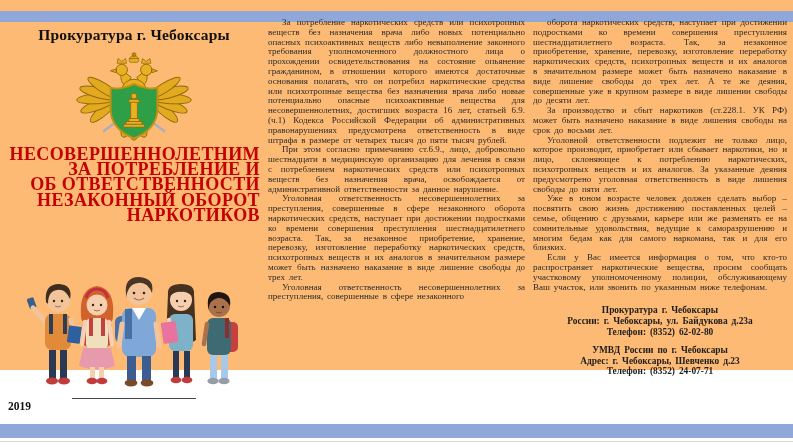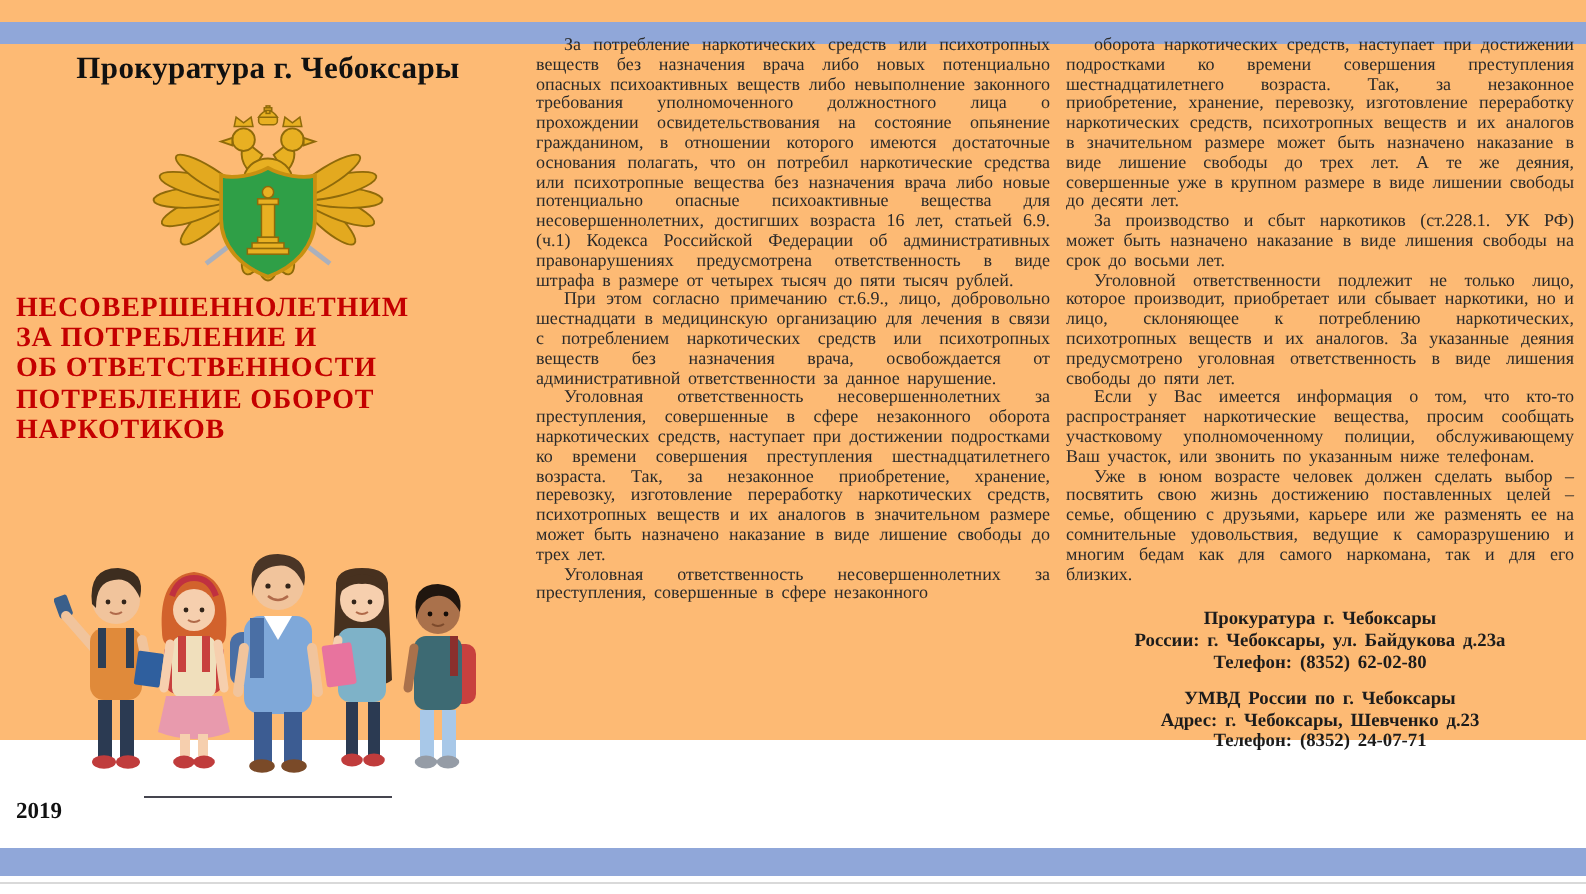--- a/index.html
+++ b/index.html
@@ -10,22 +10,22 @@
   .accent-bar{position:absolute;left:0;width:793px;background:#90a7d9;}
   .accent-bar.top{top:11px;height:11px;}
   .accent-bar.bottom{top:424px;height:14px;}
   .page-edge-line{position:absolute;left:0;top:441px;width:793px;height:1px;background:#d9d9d9;}
 
   
   .left-panel{position:absolute;left:8px;top:0;width:252px;height:447px;}
   .org-title{position:absolute;top:26px;left:0;width:100%;text-align:center;
              font-size:15.5px;font-weight:bold;color:#111;letter-spacing:.2px;}
   .emblem{position:absolute;top:52px;left:50%;transform:translateX(-50%);}
-  .headline{position:absolute;top:147px;left:0;width:100%;text-align:left;
-            color:#c40000;font-weight:bold;font-size:14px;line-height:15.2px;
+  .headline{position:absolute;top:147px;left:0;width:100%;text-align:right;
+            color:#c40000;font-weight:bold;font-size:18px;line-height:15.2px;
             letter-spacing:.4px;}
   .teens{position:absolute;top:264px;left:50%;transform:translateX(-50%);}
   .year-divider{position:absolute;top:398px;left:50%;transform:translateX(-50%);
                 width:124px;height:0;border-top:1.6px solid #45454f;}
   .year-label{position:absolute;top:400px;left:0;width:100%;
               font-size:11.5px;font-weight:bold;color:#111;}
 
   
   .text-col{position:absolute;top:18px;font-size:9px;line-height:9.8px;
             text-align:justify;word-spacing:1.6px;color:#2a2a2a;}
@@ -93,21 +93,21 @@
         <rect x="56.5" y="73" width="17" height="3"></rect>
         <rect x="54" y="76" width="22" height="3"></rect>
         <circle cx="65" cy="46" r="3"></circle>
       </g>
     </svg>
 
     <div class="headline">
       <div>НЕСОВЕРШЕННОЛЕТНИМ</div>
       <div>ЗА ПОТРЕБЛЕНИЕ И</div>
       <div>ОБ ОТВЕТСТВЕННОСТИ</div>
-      <div>ПОТРЕБЛЕНИЕ ОБОРОТ</div>
+      <div>НЕЗАКОННЫЙ ОБОРОТ</div>
       <div>НАРКОТИКОВ</div>
     </div>
 
     <svg class="teens" viewBox="0 0 214 126" width="214" height="126">
 
       <g>
         <rect x="1" y="34" width="7" height="11" rx="1.5" fill="#3a5f8a" transform="rotate(-20 4 39)"></rect>
         <path d="M20,60 L6,44" stroke="#f1c49c" stroke-width="5" stroke-linecap="round"></path>
         <rect x="18" y="50" width="26" height="36" rx="7" fill="#e08a3a"></rect>
         <rect x="22" y="50" width="4" height="20" fill="#2c3e55"></rect>
@@ -204,22 +204,22 @@
     <p>За потребление наркотических средств или психотропных веществ без назначения врача либо новых потенциально опасных психоактивных веществ либо невыполнение законного требования уполномоченного должностного лица о прохождении освидетельствования на состояние опьянение гражданином, в отношении которого имеются достаточные основания полагать, что он потребил наркотические средства или психотропные вещества без назначения врача либо новые потенциально опасные психоактивные вещества для несовершеннолетних, достигших возраста 16 лет, статьей 6.9. (ч.1) Кодекса Российской Федерации об административных правонарушениях предусмотрена ответственность в виде штрафа в размере от четырех тысяч до пяти тысяч рублей.</p>
     <p>При этом согласно примечанию ст.6.9., лицо, добровольно шестнадцати в медицинскую организацию для лечения в связи с потреблением наркотических средств или психотропных веществ без назначения врача, освобождается от административной ответственности за данное нарушение.</p>
     <p>Уголовная ответственность несовершеннолетних за преступления, совершенные в сфере незаконного оборота наркотических средств, наступает при достижении подростками ко времени совершения преступления шестнадцатилетнего возраста. Так, за незаконное приобретение, хранение, перевозку, изготовление переработку наркотических средств, психотропных веществ и их аналогов в значительном размере может быть назначено наказание в виде лишение свободы до трех лет.</p>
     <p>Уголовная ответственность несовершеннолетних за преступления, совершенные в сфере незаконного</p>
   </div>
 
   <div class="text-col right-col">
     <p>оборота наркотических средств, наступает при достижении подростками ко времени совершения преступления шестнадцатилетнего возраста. Так, за незаконное приобретение, хранение, перевозку, изготовление переработку наркотических средств, психотропных веществ и их аналогов в значительном размере может быть назначено наказание в виде лишение свободы до трех лет. А те же деяния, совершенные уже в крупном размере в виде лишении свободы до десяти лет.</p>
     <p>За производство и сбыт наркотиков (ст.228.1. УК РФ) может быть назначено наказание в виде лишения свободы на срок до восьми лет.</p>
     <p>Уголовной ответственности подлежит не только лицо, которое производит, приобретает или сбывает наркотики, но и лицо, склоняющее к потреблению наркотических, психотропных веществ и их аналогов. За указанные деяния предусмотрено уголовная ответственность в виде лишения свободы до пяти лет.</p>
+    <p>Уже в юном возрасте человек должен сделать выбор – посвятить свою жизнь достижению поставленных целей – семье, общению с друзьями, карьере или же разменять ее на сомнительные удовольствия, ведущие к саморазрушению и многим бедам как для самого наркомана, так и для его близких.</p>
     <p>Если у Вас имеется информация о том, что кто-то распространяет наркотические вещества, просим сообщать участковому уполномоченному полиции, обслуживающему Ваш участок, или звонить по указанным ниже телефонам.</p>
-    <p>Уже в юном возрасте человек должен сделать выбор – посвятить свою жизнь достижению поставленных целей – семье, общению с друзьями, карьере или же разменять ее на сомнительные удовольствия, ведущие к саморазрушению и многим бедам как для самого наркомана, так и для его близких.</p>
 
     <div class="contacts">
       <div class="contact-block">
         <div>Прокуратура г. Чебоксары</div>
         <div>России: г. Чебоксары, ул. Байдукова д.23а</div>
         <div>Телефон: (8352) 62-02-80</div>
       </div>
       <div class="contact-block">
         <div>УМВД России по г. Чебоксары</div>
         <div>Адрес: г. Чебоксары, Шевченко д.23</div>

